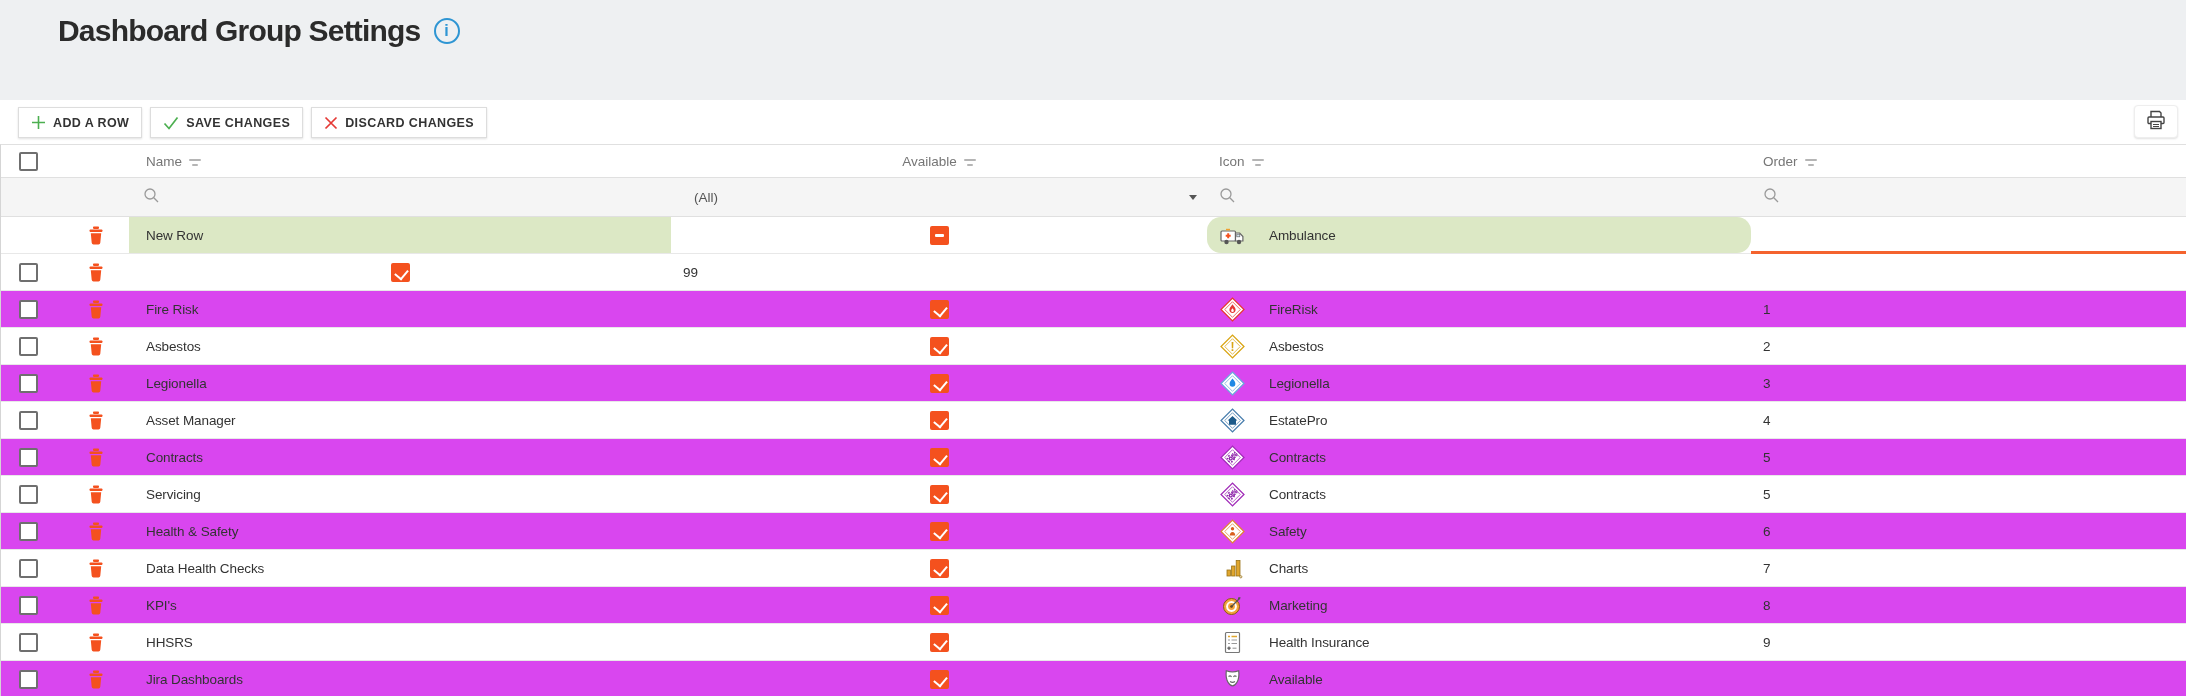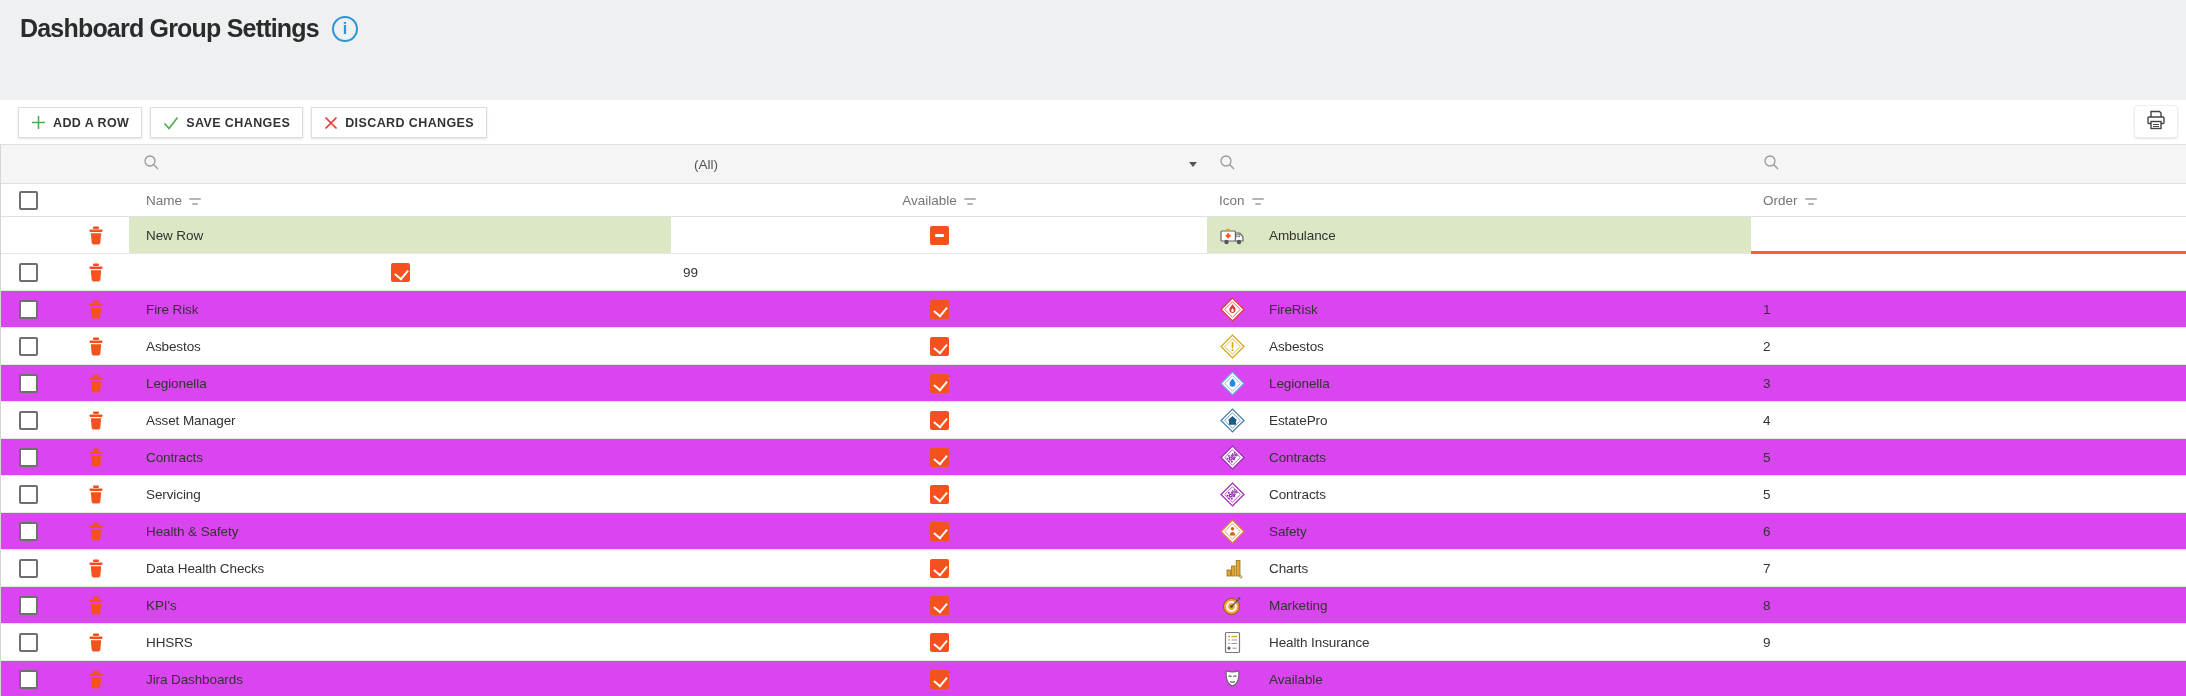--- a/index.html
+++ b/index.html
@@ -13,21 +13,21 @@
   *{box-sizing:border-box;}
   html,body{margin:0;padding:0;}
   body{
     width:2186px;height:696px;overflow:hidden;position:relative;
     background:#eef0f2;
     font-family:"Liberation Sans","DejaVu Sans",sans-serif;
     color:var(--txt);
   }
   
   .page-header{position:absolute;top:14px;left:20px;display:flex;align-items:center;gap:13px;}
-  .page-title{font-size:25px;font-weight:bold;color:#2b2b2b;letter-spacing:-0.8px;}
+  .page-title{font-size:30px;font-weight:bold;color:#2b2b2b;letter-spacing:-0.8px;margin-left:38px;}
   .info-icon{
     width:26px;height:26px;border:2px solid var(--info);border-radius:50%;
     display:flex;align-items:center;justify-content:center;
     color:var(--info);font-size:16px;font-weight:bold;font-style:normal;
   }
   
   .panel{position:absolute;top:100px;left:0;right:0;bottom:0;background:#fff;}
   
   .toolbar{position:relative;height:44px;padding:7px 8px 0 18px;display:flex;gap:8px;}
   .btn{
@@ -59,21 +59,21 @@
   .all-select{display:flex;align-items:center;justify-content:space-between;width:100%;height:100%;padding:0 10px 0 23px;font-size:13.5px;color:#555;cursor:pointer;}
   .caret{width:0;height:0;border-left:4px solid transparent;border-right:4px solid transparent;border-top:5px solid #555;}
   
   .row{height:37px;background:#fff;border-bottom:1px solid #e8e8e8;}
   .row:nth-child(2n+3){background:#d946ef;}
   .cell{display:flex;align-items:center;height:100%;font-size:13.5px;letter-spacing:-0.1px;}
   .c-select{justify-content:flex-start;padding-left:18px;}
   .c-trash{justify-content:center;}
   .c-name{padding-left:17px;}
   .c-avail{justify-content:center;}
-  .c-icon{padding-left:12px;gap:23px;}
+  .c-icon{padding-left:12px;gap:23px;border-radius:14px;}
   .c-order{padding-left:12px;}
   .icon-img{width:27px;height:27px;display:flex;align-items:center;justify-content:center;}
   .icon-img svg{width:27px;height:27px;display:block;}
   
   .checkbox{width:19px;height:19px;border:2px solid #6f6f6f;border-radius:2px;background:#fff;position:relative;display:inline-block;cursor:pointer;}
   .checkbox.checked,.checkbox.indeterminate{border-color:var(--accent);background:var(--accent);}
   .checkbox.checked::after{
     content:"";position:absolute;left:4px;top:2px;width:7px;height:10px;
     border:solid #fff;border-width:0 2.4px 2.4px 0;transform:rotate(40deg);
   }
@@ -126,20 +126,55 @@
           <path d="M7 9V3.5h8.5L17 5v4"></path>
           <rect x="4" y="9" width="16" height="6.5" rx="1"></rect>
           <rect x="7" y="13.5" width="10" height="7" fill="#fff"></rect>
           <path d="M9 16.5h6M9 18.5h6" stroke-width="1.1"></path>
         </svg>
       </span>
     </div>
   </div>
 
   <div class="grid">
+    <div class="grid-row head-row">
+      <div class="head-cell c-select" style="padding-left:18px;">
+        <span class="checkbox"></span>
+      </div>
+      <div class="head-cell"></div>
+      <div class="head-cell">
+        <span>Name</span>
+        <span class="filter-bars">
+            <i></i>
+            <i></i>
+          </span>
+      </div>
+      <div class="head-cell center">
+        <span>Available</span>
+        <span class="filter-bars">
+            <i></i>
+            <i></i>
+          </span>
+      </div>
+      <div class="head-cell" style="padding-left:12px;">
+        <span>Icon</span>
+        <span class="filter-bars">
+            <i></i>
+            <i></i>
+          </span>
+      </div>
+      <div class="head-cell" style="padding-left:12px;">
+        <span>Order</span>
+        <span class="filter-bars">
+            <i></i>
+            <i></i>
+          </span>
+      </div>
+    </div>
+
     <div class="grid-row filter-row">
       <div class="filter-cell"></div>
       <div class="filter-cell"></div>
       <div class="filter-cell">
         <span class="mag">
           <svg width="17" height="17" viewBox="0 0 17 17" fill="none" stroke="#9a9a9a" stroke-width="1.3">
               <circle cx="7" cy="7" r="5"></circle>
               <path d="M10.8 10.8L15 15"></path>
             </svg>
         </span>
@@ -161,55 +196,20 @@
       <div class="filter-cell" style="padding-left:12px;">
         <span class="mag">
           <svg width="17" height="17" viewBox="0 0 17 17" fill="none" stroke="#9a9a9a" stroke-width="1.3">
               <circle cx="7" cy="7" r="5"></circle>
               <path d="M10.8 10.8L15 15"></path>
             </svg>
         </span>
       </div>
     </div>
 
-    <div class="grid-row head-row">
-      <div class="head-cell c-select" style="padding-left:18px;">
-        <span class="checkbox"></span>
-      </div>
-      <div class="head-cell"></div>
-      <div class="head-cell">
-        <span>Name</span>
-        <span class="filter-bars">
-            <i></i>
-            <i></i>
-          </span>
-      </div>
-      <div class="head-cell center">
-        <span>Available</span>
-        <span class="filter-bars">
-            <i></i>
-            <i></i>
-          </span>
-      </div>
-      <div class="head-cell" style="padding-left:12px;">
-        <span>Icon</span>
-        <span class="filter-bars">
-            <i></i>
-            <i></i>
-          </span>
-      </div>
-      <div class="head-cell" style="padding-left:12px;">
-        <span>Order</span>
-        <span class="filter-bars">
-            <i></i>
-            <i></i>
-          </span>
-      </div>
-    </div>
-
     <div>
         <div class="grid-row row is-new">
     <div class="cell c-select">
       
     </div>
     <div class="cell c-trash">
       <span class="trash">
         <svg width="16" height="19" viewBox="0 0 16 19">
           <g fill="#f4511e">
             <rect x="5" y="0.5" width="6" height="2.4" rx="0.8"></rect>

